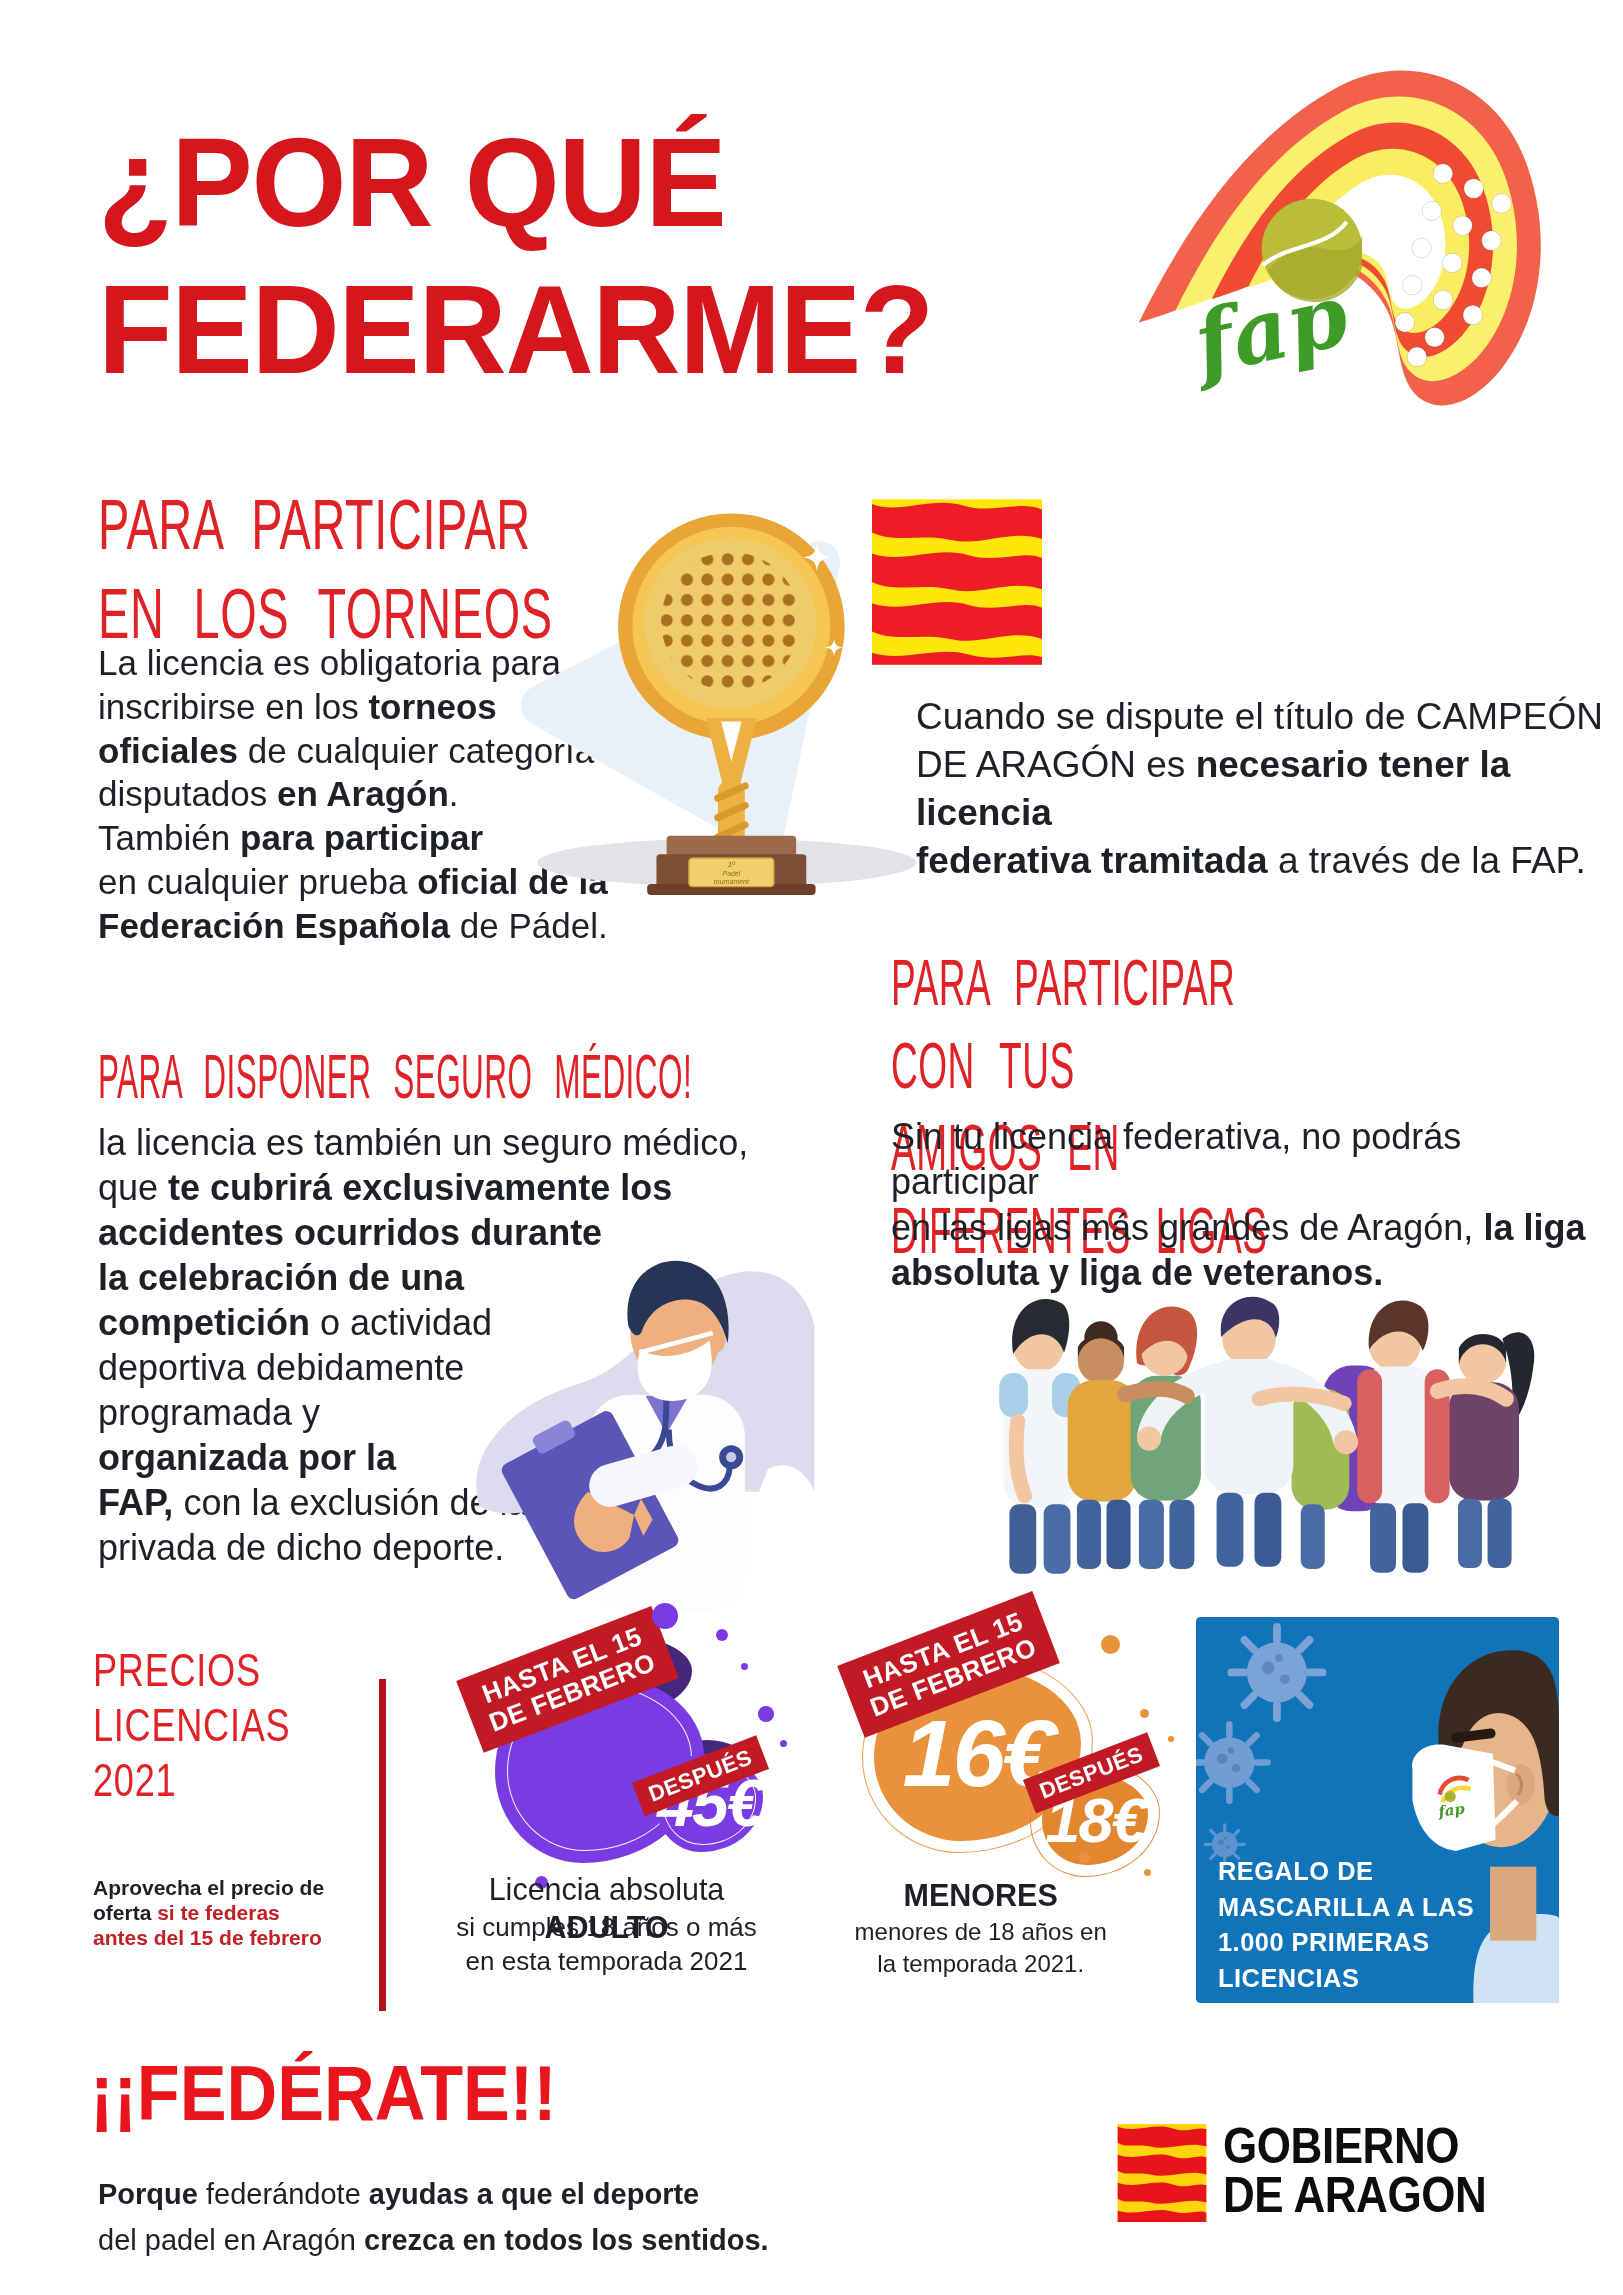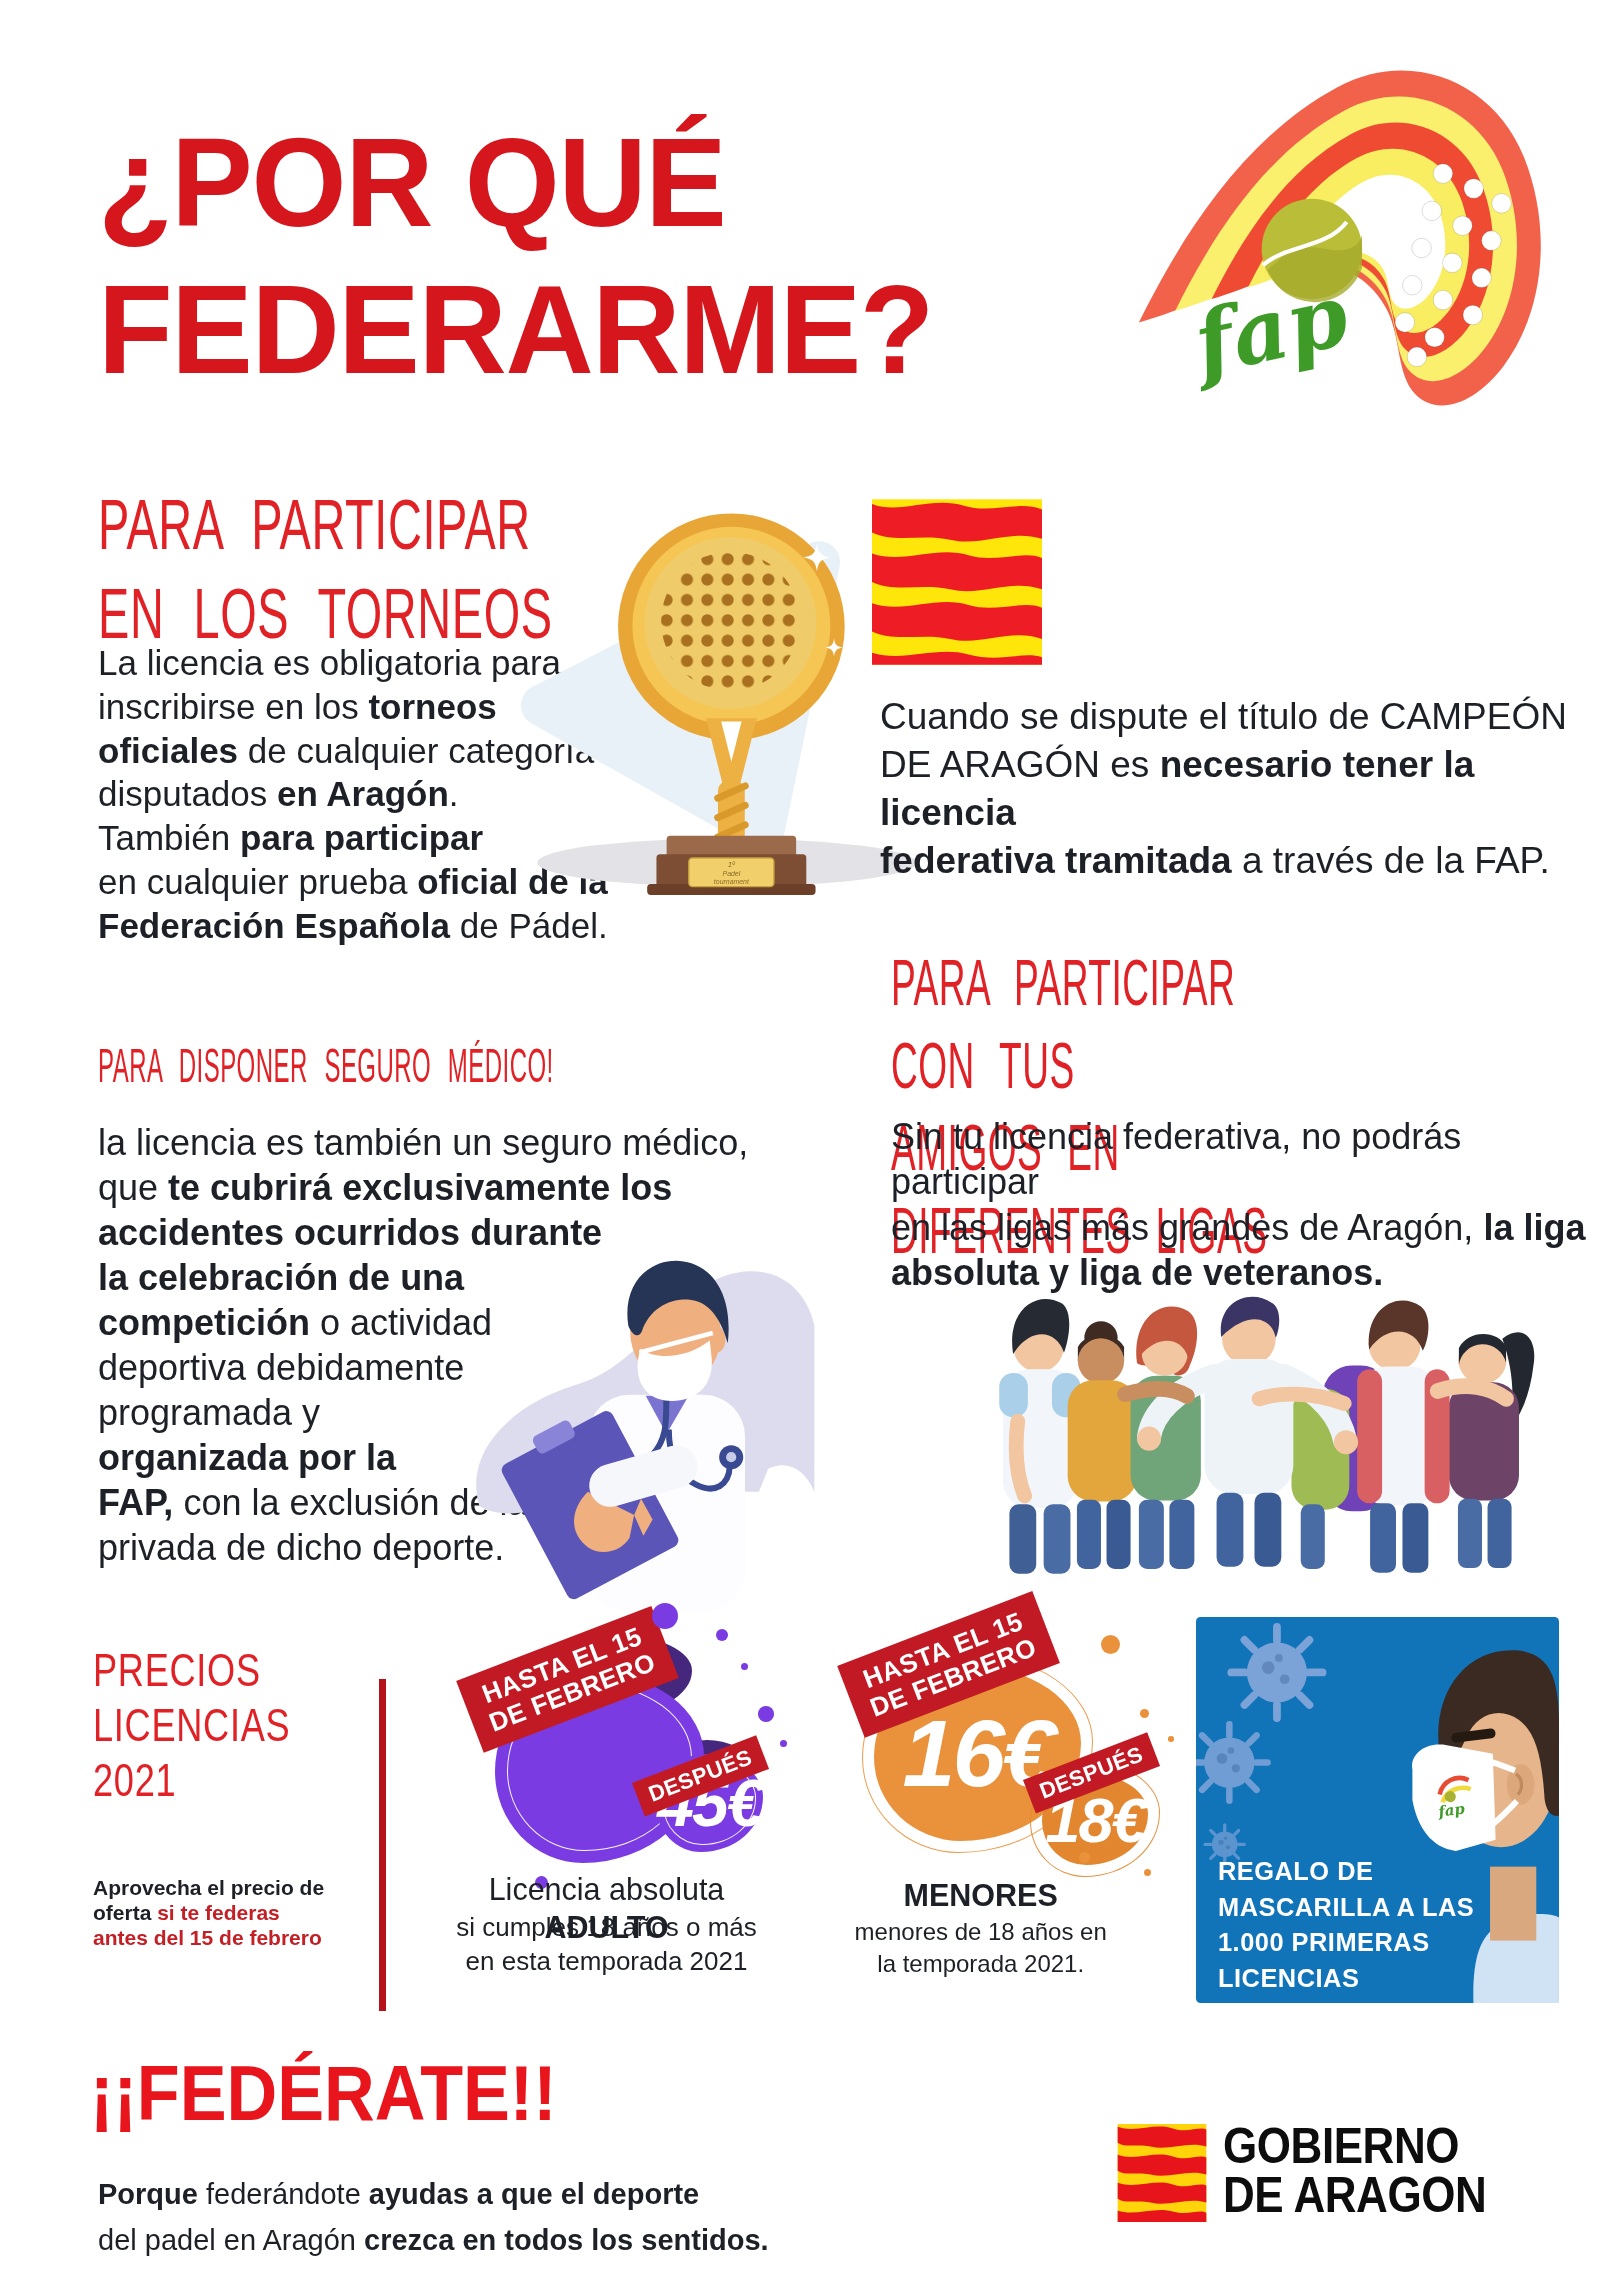--- a/index.html
+++ b/index.html
@@ -125,25 +125,25 @@
     <svg width="170" height="166" viewBox="0 0 370 360">
       <rect width="370" height="360" fill="#ffe60a"></rect>
       <g fill="#ee1c24">
         <path d="M0,10 C60,34 130,-8 200,14 C260,32 320,2 370,22 L370,86 C300,64 240,104 170,88 C110,74 50,96 0,72 Z"></path>
         <path d="M0,118 C70,142 140,100 210,122 C270,140 330,110 370,128 L370,196 C300,172 240,212 170,196 C110,182 50,204 0,180 Z"></path>
         <path d="M0,226 C70,250 140,208 210,230 C270,248 330,218 370,236 L370,304 C300,280 240,320 170,304 C110,290 50,312 0,288 Z"></path>
         <path d="M0,334 C70,356 140,318 210,338 C280,356 330,330 370,344 L370,360 L0,360 Z"></path>
       </g>
     </svg>
   </div>
-  <div class="abs body-txt" style="left:880px;top:693px;width:703px;font-size:37px;line-height:1.3"><span>Cuando se dispute el título de CAMPEÓN
+  <div class="abs body-txt" style="left:916px;top:693px;width:703px;font-size:37px;line-height:1.3"><span>Cuando se dispute el título de CAMPEÓN
 DE ARAGÓN es </span><span style="font-weight: 700;">necesario tener la licencia
 federativa tramitada</span><span> a través de la FAP.</span></div>
 
-  <div class="abs" style="left:98px;top:1036px;font-size:48px">
+  <div class="abs" style="left:98px;top:1036px;font-size:63px">
     <span class="hx" style="--sx:.50;word-spacing:.4em">PARA DISPONER SEGURO MÉDICO!</span>
   </div>
   <div class="abs body-txt" style="left:98px;top:1120px;width:694px;font-size:36px;line-height:1.25"><span>la licencia es también un seguro médico,
 que </span><span style="font-weight: 700;">te cubrirá exclusivamente los
 accidentes ocurridos durante
 la celebración de una
 competición</span><span> o actividad
 deportiva debidamente
  programada y
 </span><span style="font-weight: 700;">organizada por la

